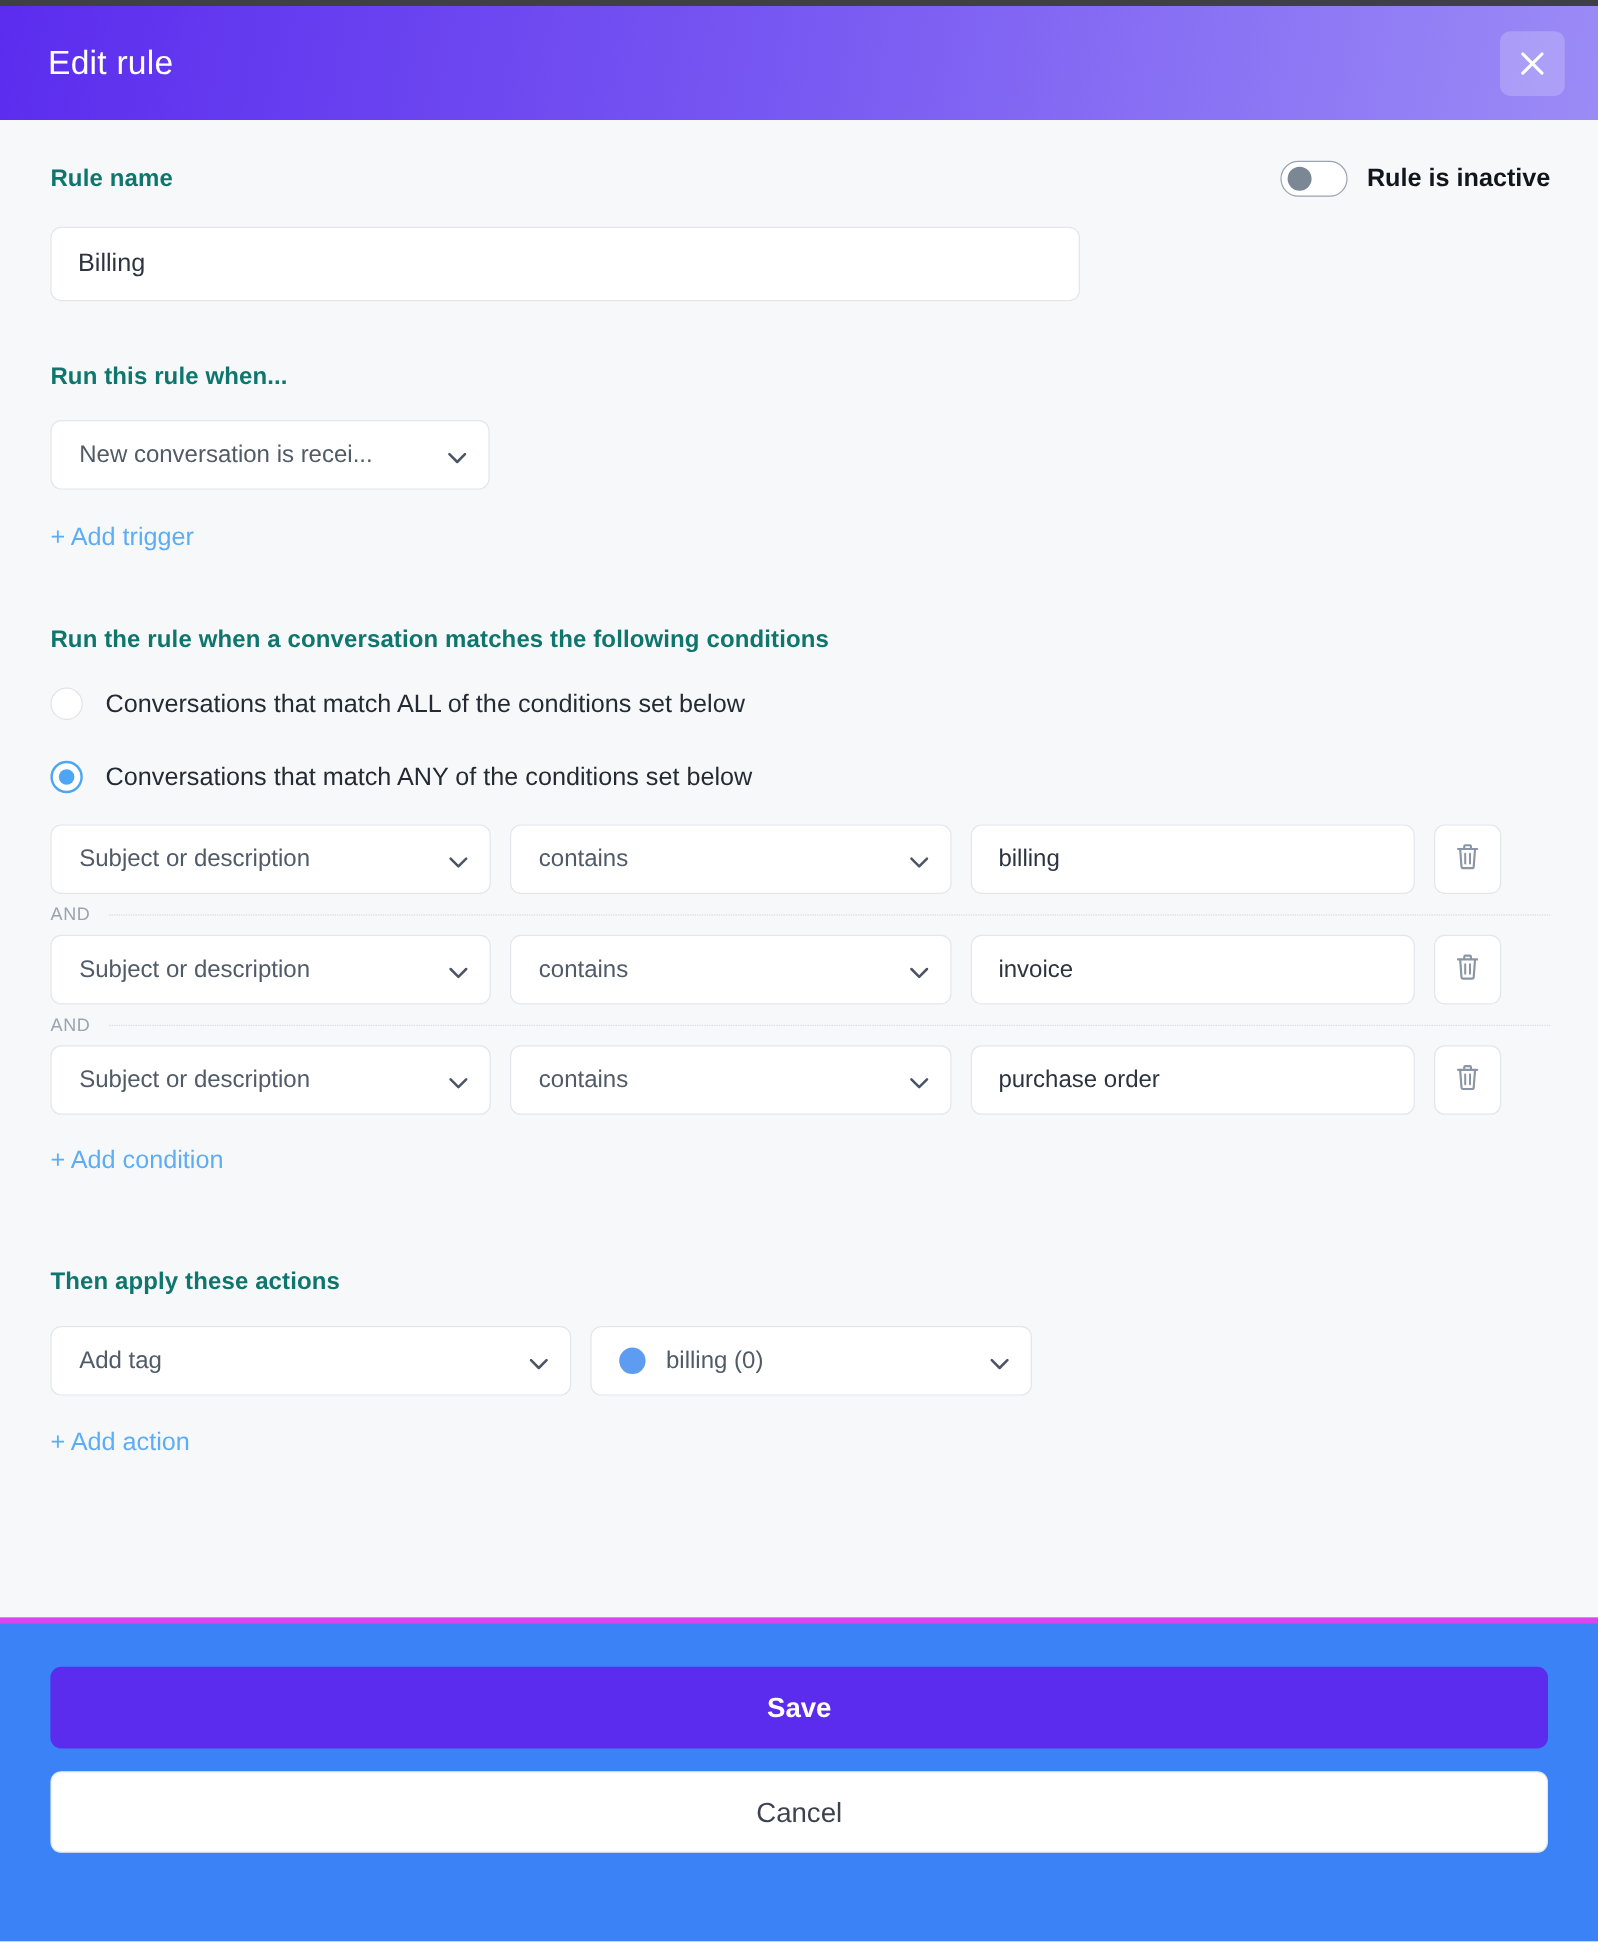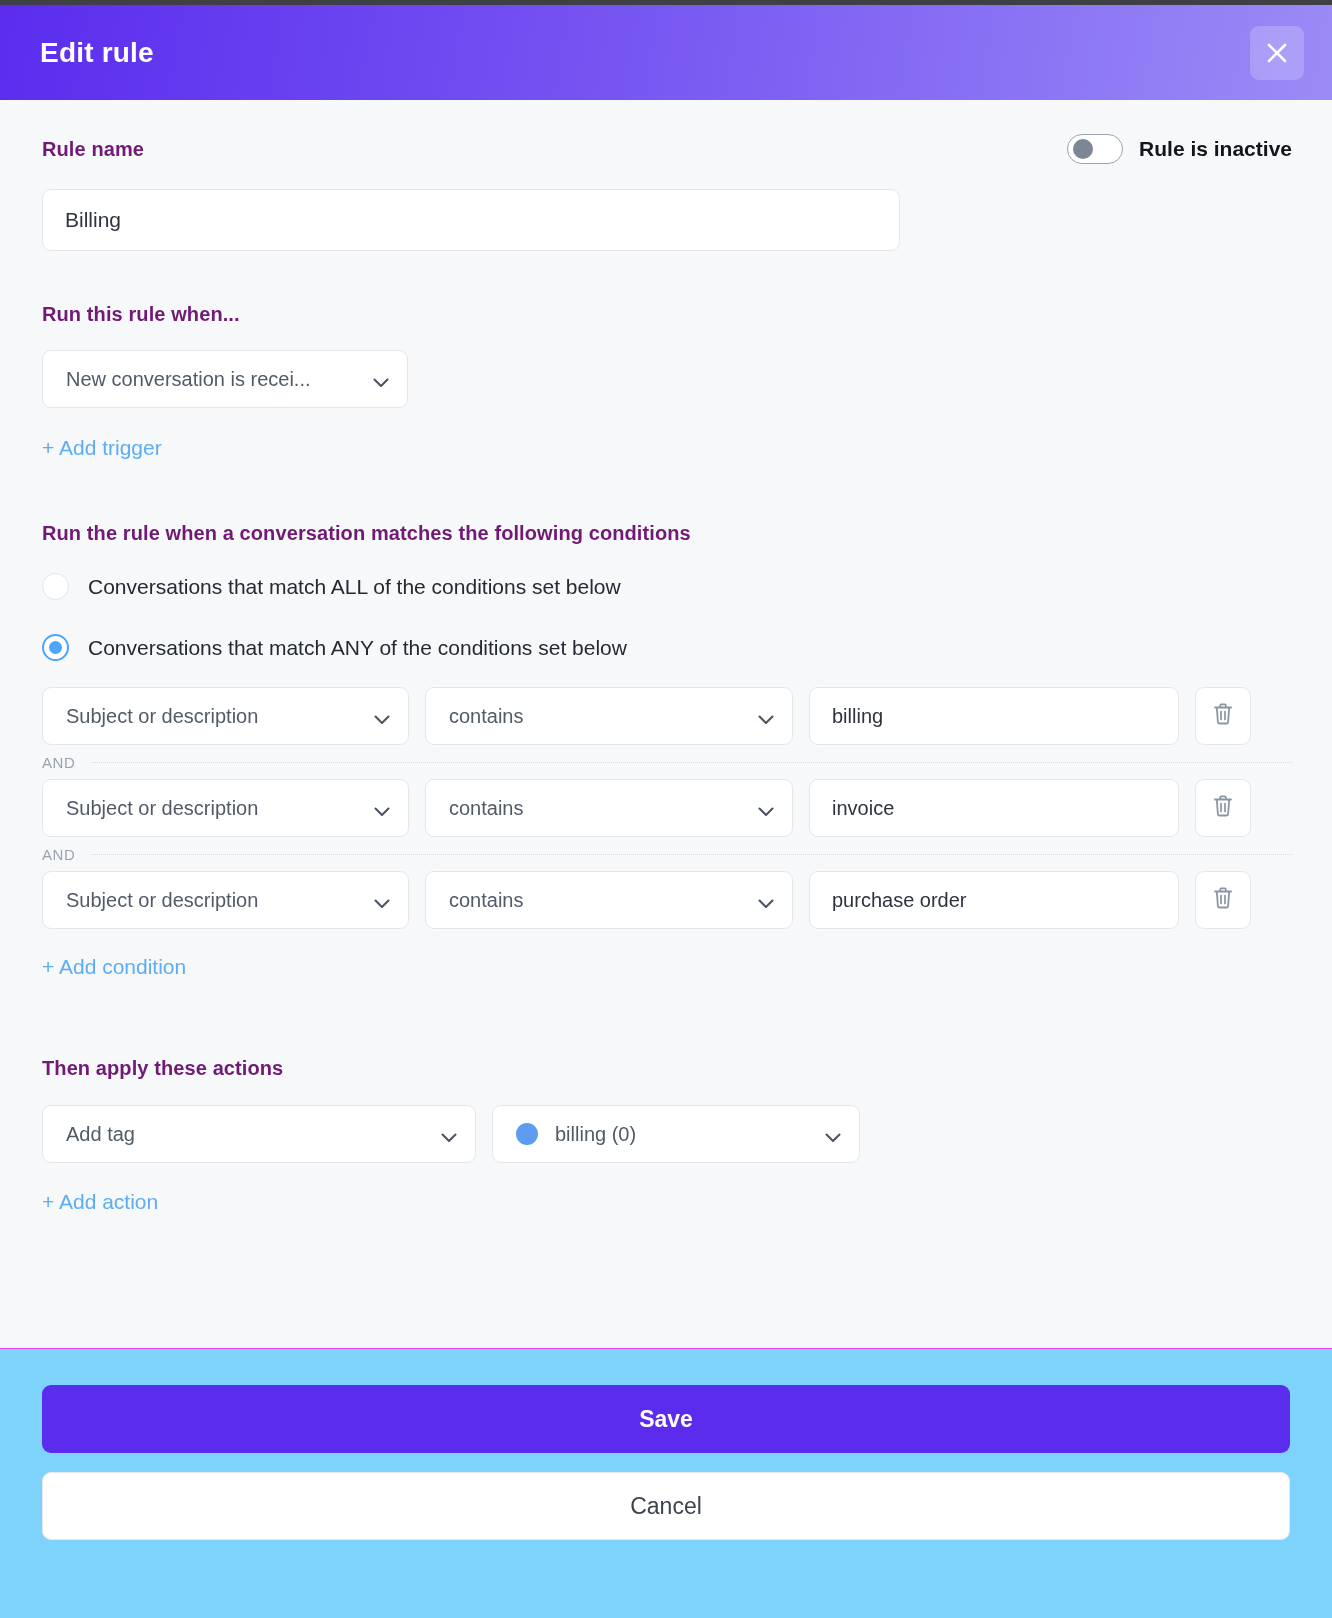--- a/index.html
+++ b/index.html
@@ -19,40 +19,40 @@
 
   
   .header {
     flex: 0 0 95px;
     background: linear-gradient(100deg, #5B2CEE 0%, #7757F2 48%, #9B8BF6 100%);
     display: flex; align-items: center; justify-content: space-between;
     padding: 0 28px 0 40px;
     position: relative;
   }
   .header-title {
-    color: #ffffff; font-size: 28px; font-weight: bold; letter-spacing: .2px;
+    color: #ffffff; font-size: 28px; font-weight: normal; letter-spacing: .2px;
   }
   .close-btn {
     width: 54px; height: 54px; border-radius: 9px;
     background: rgba(255,255,255,0.20);
     display: flex; align-items: center; justify-content: center;
     cursor: pointer; border: none;
   }
   .close-btn svg { display: block; }
 
   
   .body {
     flex: 1 1 auto;
     padding: 38px 40px 0 42px;
     overflow: hidden;
     background: #F7F8FA;
   }
   .row-between { display: flex; align-items: flex-start; justify-content: space-between; }
   .label-strong {
-    font-size: 20px; font-weight: bold; color: #701a75; letter-spacing: .1px;
+    font-size: 20px; font-weight: bold; color: #0f766e; letter-spacing: .1px;
   }
   .toggle-wrap { display: flex; align-items: center; gap: 16px; margin-top: -4px; }
   .toggle {
     width: 56px; height: 30px; border-radius: 15px;
     background: #ffffff; border: 1.6px solid #9aa3b0;
     position: relative; cursor: pointer; flex: 0 0 auto;
   }
   .toggle .knob {
     position: absolute; top: 4px; left: 5px;
     width: 20px; height: 20px; border-radius: 50%;
@@ -144,22 +144,22 @@
   
   .actions-row { display: flex; align-items: center; gap: 16px; margin-top: 25px; }
   .act-col-1 { width: 434px; }
   .act-col-2 { width: 368px; padding-left: 23px; }
   .act-col-2 .tag-inner { display: flex; align-items: center; gap: 17px; }
   .tag-dot { width: 22px; height: 22px; border-radius: 50%; background: #5D9CF0; flex: 0 0 auto; }
 
   
   .footer {
     flex: 0 0 270px;
-    background: #7dd3fc;
-    border-top: 1px solid #d946ef;
+    background: #3b82f6;
+    border-top: 5px solid #d946ef;
     padding: 36px 42px 0 42px;
   }
   .btn {
     display: flex; align-items: center; justify-content: center;
     width: 100%; height: 68px; border-radius: 9px;
     font-size: 23px; font-weight: bold; cursor: pointer;
     font-family: "Liberation Sans", sans-serif;
     border: none;
   }
   .btn-save { background: #5B2CEE; color: #ffffff; }

